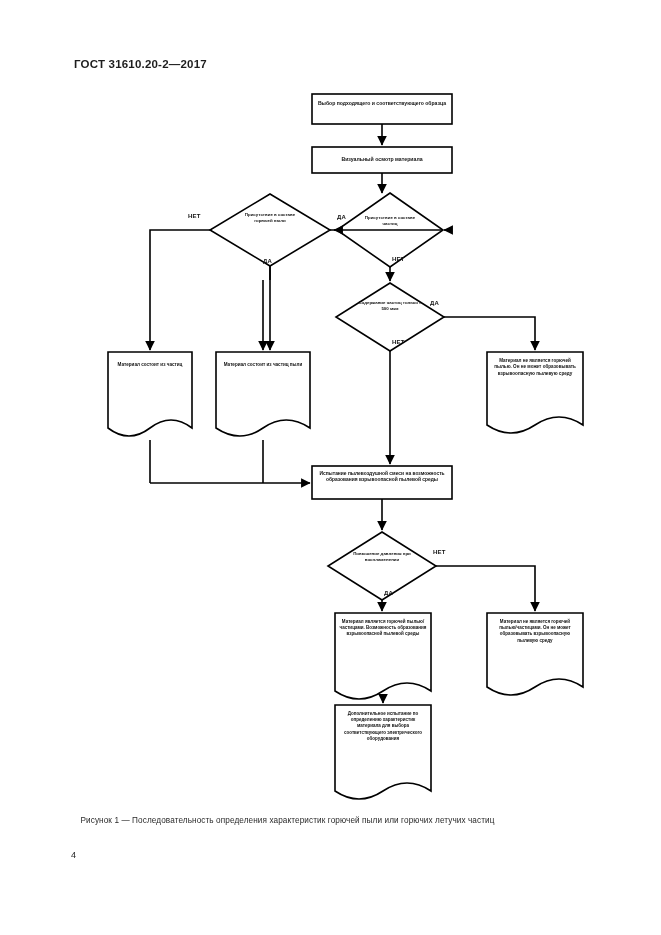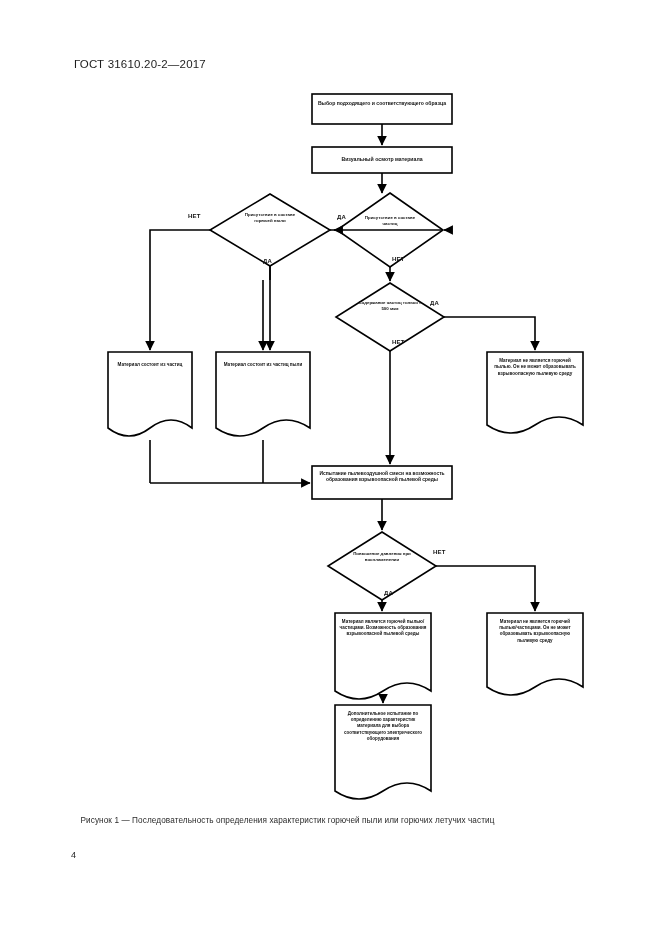--- a/index.html
+++ b/index.html
@@ -20,21 +20,21 @@
     left: 0; top: 0;
     width: 661px;
     height: 935px;
     background: #fff;
   }
   #std-header {
     position: absolute;
     left: 74px;
     top: 58px;
     font-size: 11.5px;
-    font-weight: normal;
+    font-weight: bold;
     letter-spacing: 0.2px;
     color: #1d1d1d;
     white-space: nowrap;
   }
   #figure-area {
     position: absolute;
     left: 0;
     top: 0;
     width: 661px;
     height: 935px;

